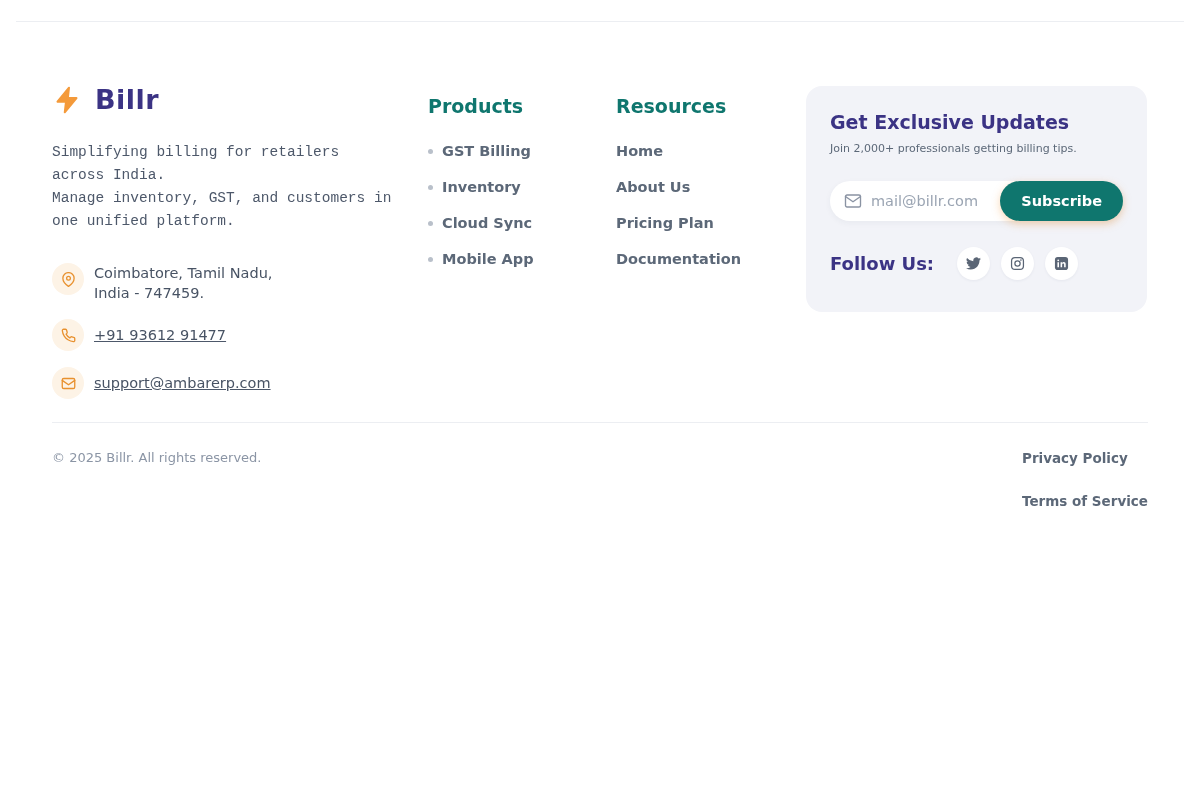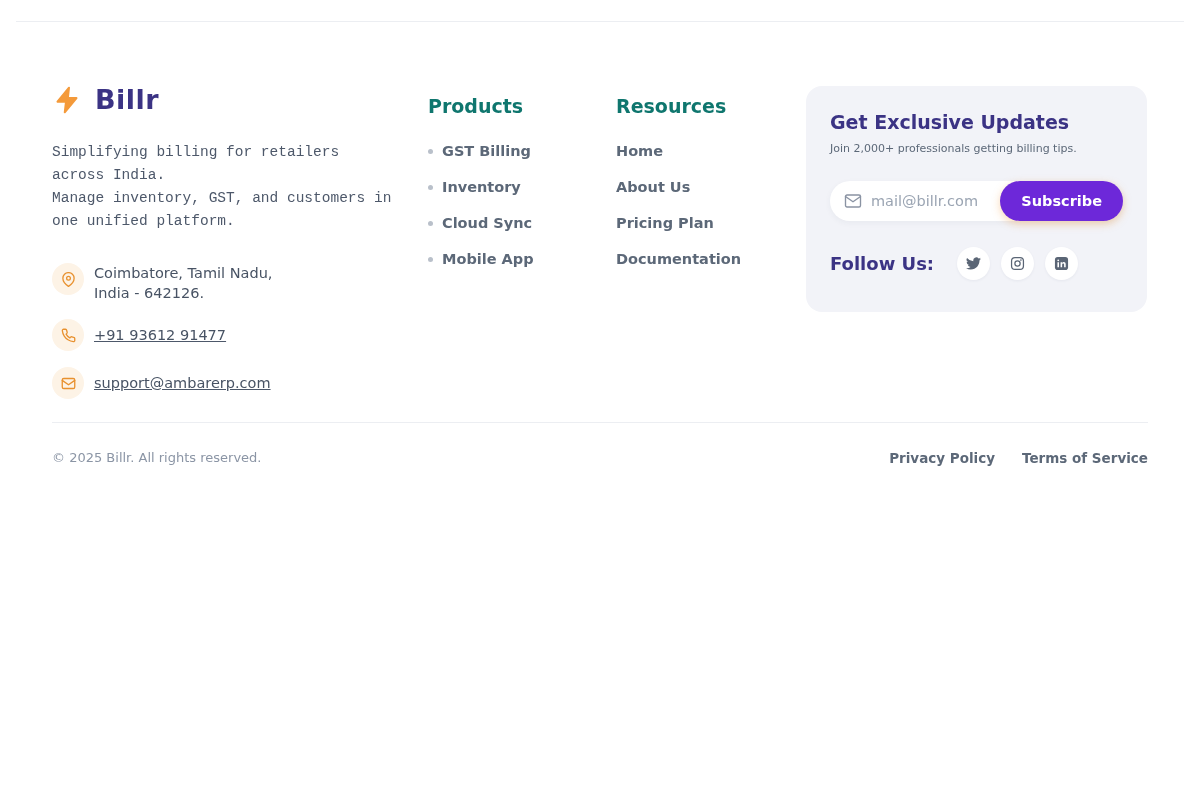--- a/index.html
+++ b/index.html
@@ -131,21 +131,21 @@
     color: #485364;
   }
   .email-input::placeholder { color: #9aa4b2; opacity: 1; }
   .subscribe-btn {
     position: absolute;
     right: 0; top: 0;
     height: 40px;
     padding: 0 21px;
     border: none;
     border-radius: 20px;
-    background: #6d28d9;
+    background: #0f766e;
     color: #ffffff;
     font-family: "DejaVu Sans", "Liberation Sans", sans-serif;
     font-size: 14.5px;
     font-weight: bold;
     cursor: pointer;
     box-shadow: 0 3px 8px rgba(240,146,45,0.35);
   }
   .follow-row {
     margin-top: 26px;
     display: flex; align-items: center;
@@ -175,21 +175,21 @@
   }
   .copyright {
     position: absolute;
     left: 52px; top: 450px;
     font-size: 13px;
     color: #8b95a5;
   }
   .bottom-links {
     position: absolute;
     right: 52px; top: 450px;
-    display: flex; gap: 27px;
+    display: flex; gap: 27px; flex-direction: column;
   }
   .bottom-link {
     font-size: 13.5px;
     font-weight: bold;
     color: #5c6878;
     cursor: pointer;
   }
 </style>
 </head>
 <body>
@@ -211,21 +211,21 @@
 
     <div class="contact-list">
       <div class="contact-row">
         <span class="contact-icon-circle">
           <svg viewBox="0 0 24 24" fill="none" stroke="#e8912f" stroke-width="2.1" stroke-linecap="round" stroke-linejoin="round">
             <path d="M21 10c0 7-9 13-9 13s-9-6-9-13a9 9 0 0 1 18 0z"></path>
             <circle cx="12" cy="10" r="3"></circle>
           </svg>
         </span>
         <span class="contact-text">Coimbatore, Tamil Nadu,
-India - 642126.</span>
+India - 747459.</span>
       </div>
       <div class="contact-row center">
         <span class="contact-icon-circle">
           <svg viewBox="0 0 24 24" fill="none" stroke="#e8912f" stroke-width="2.1" stroke-linecap="round" stroke-linejoin="round">
             <path d="M22 16.92v3a2 2 0 0 1-2.18 2 19.79 19.79 0 0 1-8.63-3.07 19.5 19.5 0 0 1-6-6A19.79 19.79 0 0 1 2.12 4.18 2 2 0 0 1 4.11 2h3a2 2 0 0 1 2 1.72c.13.96.36 1.9.7 2.81a2 2 0 0 1-.45 2.11L8.09 9.91a16 16 0 0 0 6 6l1.27-1.27a2 2 0 0 1 2.11-.45c.91.34 1.85.57 2.81.7A2 2 0 0 1 22 16.92z"></path>
           </svg>
         </span>
         <span class="contact-text">+91 93612 91477</span>
       </div>
       <div class="contact-row center">

